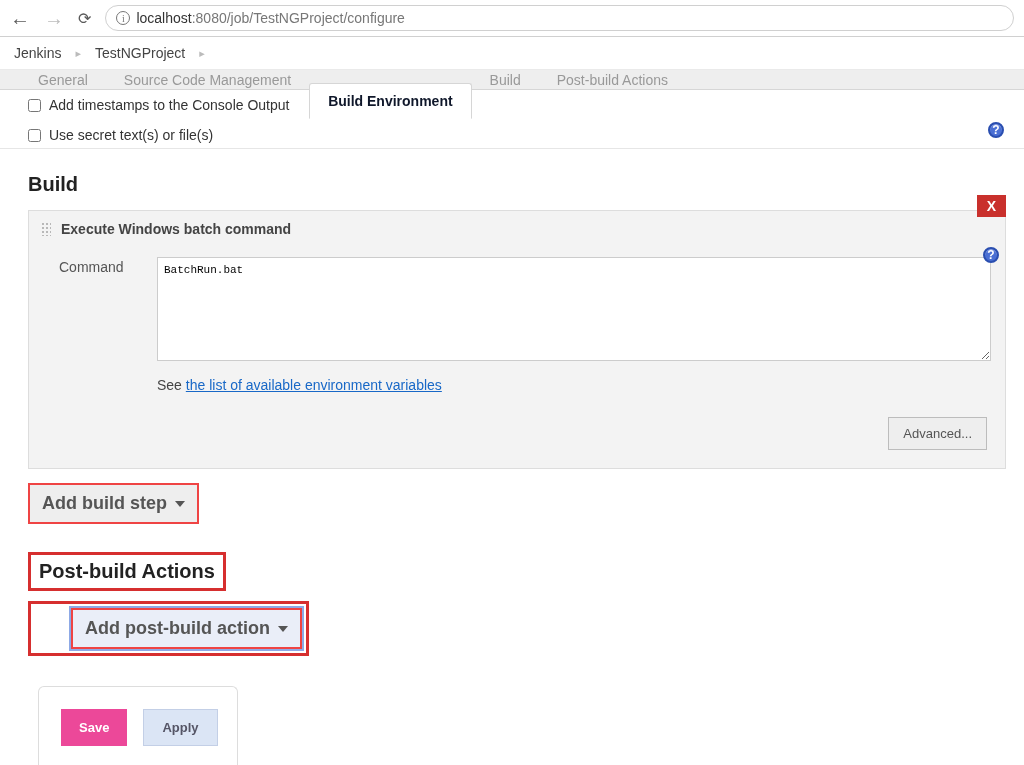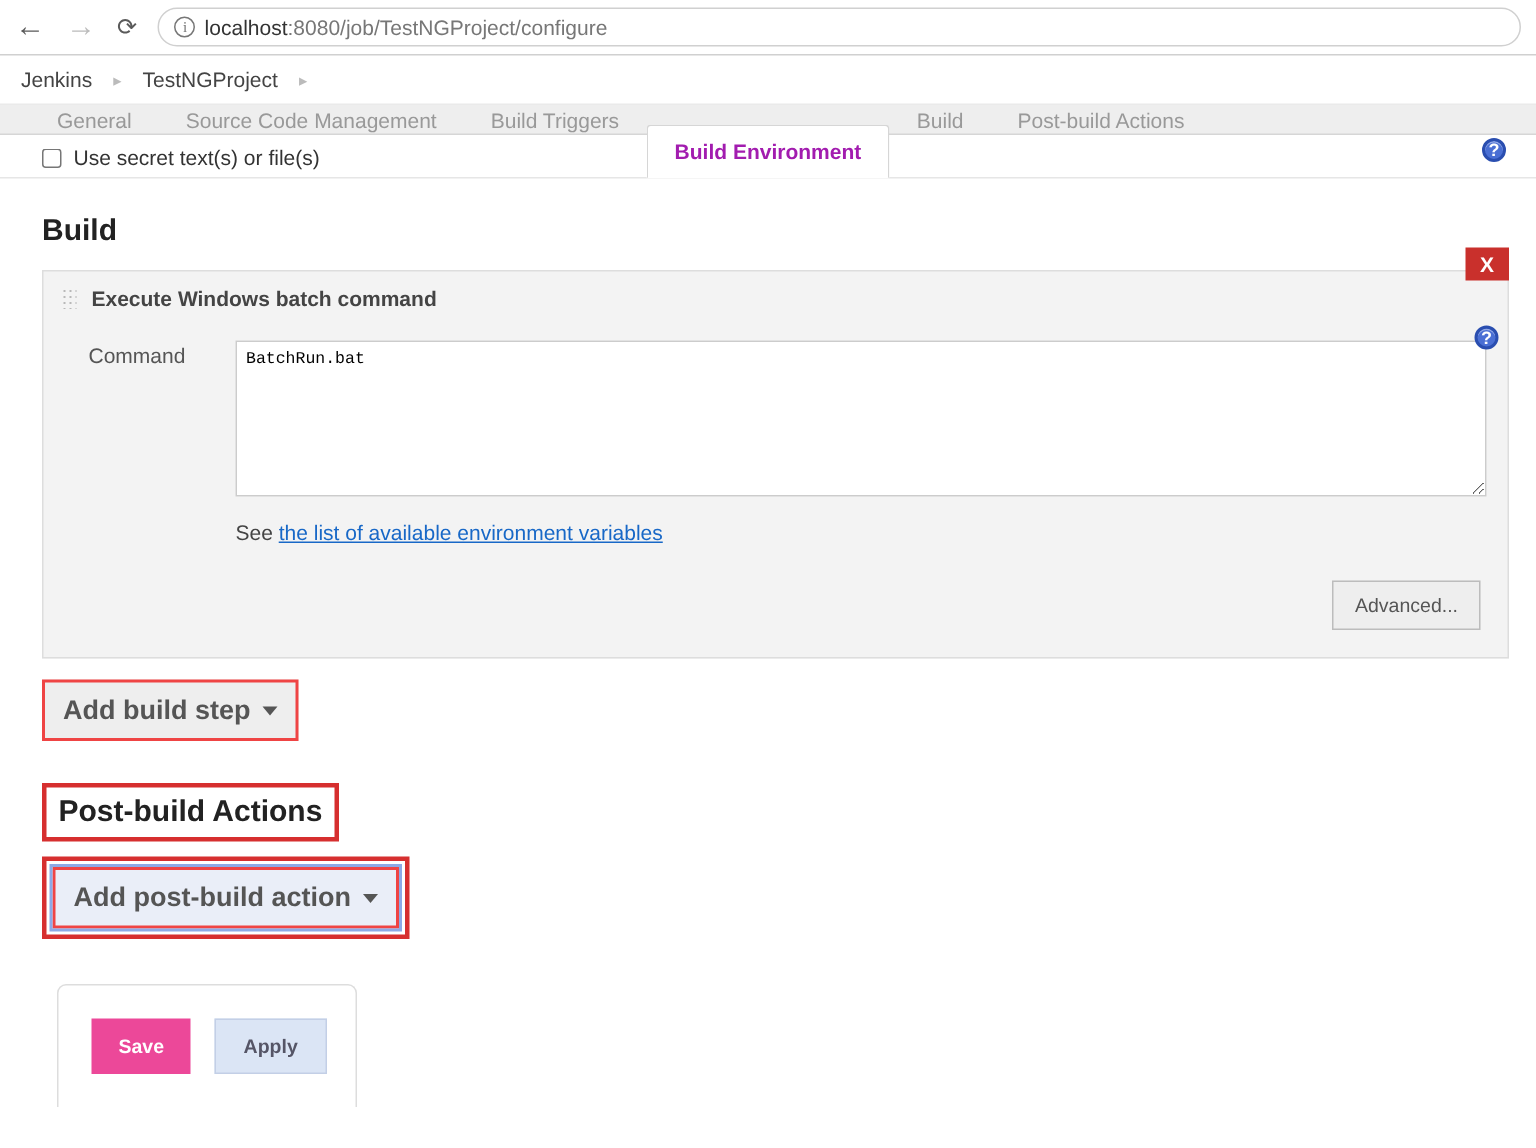--- a/index.html
+++ b/index.html
@@ -66,21 +66,21 @@
       height: 20px;
     }
     .tab {
       padding: 9px 18px;
       color: #999;
       cursor: pointer;
       font-size: 14px;
     }
     .tab.active {
       background: #fff;
-      color: #a21caf;
+      color: #0f172a;
       font-weight: bold;
       border: 1px solid #d6d6d6;
       border-bottom: 1px solid #fff;
       margin-bottom: -1px;
       border-radius: 3px 3px 0 0;
       margin-top: 42px;
     }
     
     .content {
       padding: 0 18px 0 28px;
@@ -214,20 +214,21 @@
     }
     .red-box-btn {
       border: 3px solid #d62f2f;
       display: inline-block;
       padding: 4px;
       margin-top: 10px;
     }
     .dropdown-btn.active {
       outline: 2px solid #8da9e6;
       background: #eaeef8;
+      margin-left: 36px;
     }
     
     .footer-bar {
       margin: 30px 0 0 10px;
       border: 1px solid #ddd;
       border-bottom: none;
       border-radius: 6px 6px 0 0;
       padding: 22px;
       display: flex;
       gap: 16px;
@@ -272,28 +273,31 @@
 <div class="jenkins-crumb">
   <span class="crumb-link">Jenkins</span>
   <span class="crumb-sep">▸</span>
   <span class="crumb-link">TestNGProject</span>
   <span class="crumb-sep">▸</span>
 </div>
 
 <div class="tabs-row">
   <div class="tab">General</div>
   <div class="tab">Source Code Management</div>
-  <div class="tab">Build Triggers</div>
   <div class="tab active">Build Environment</div>
   <div class="tab">Build</div>
   <div class="tab">Post-build Actions</div>
 </div>
 
 <div class="content">
 
+  <div class="check-row">
+    <input type="checkbox" style="">
+    <span>Add timestamps to the Console Output</span>
+  </div>
   <div class="check-row">
     <input type="checkbox" style="">
     <span>Use secret text(s) or file(s)</span>
   </div>
   <div class="help-row">
     <span class="help-circle">?</span>
   </div>
 
   <hr class="sep">
 

